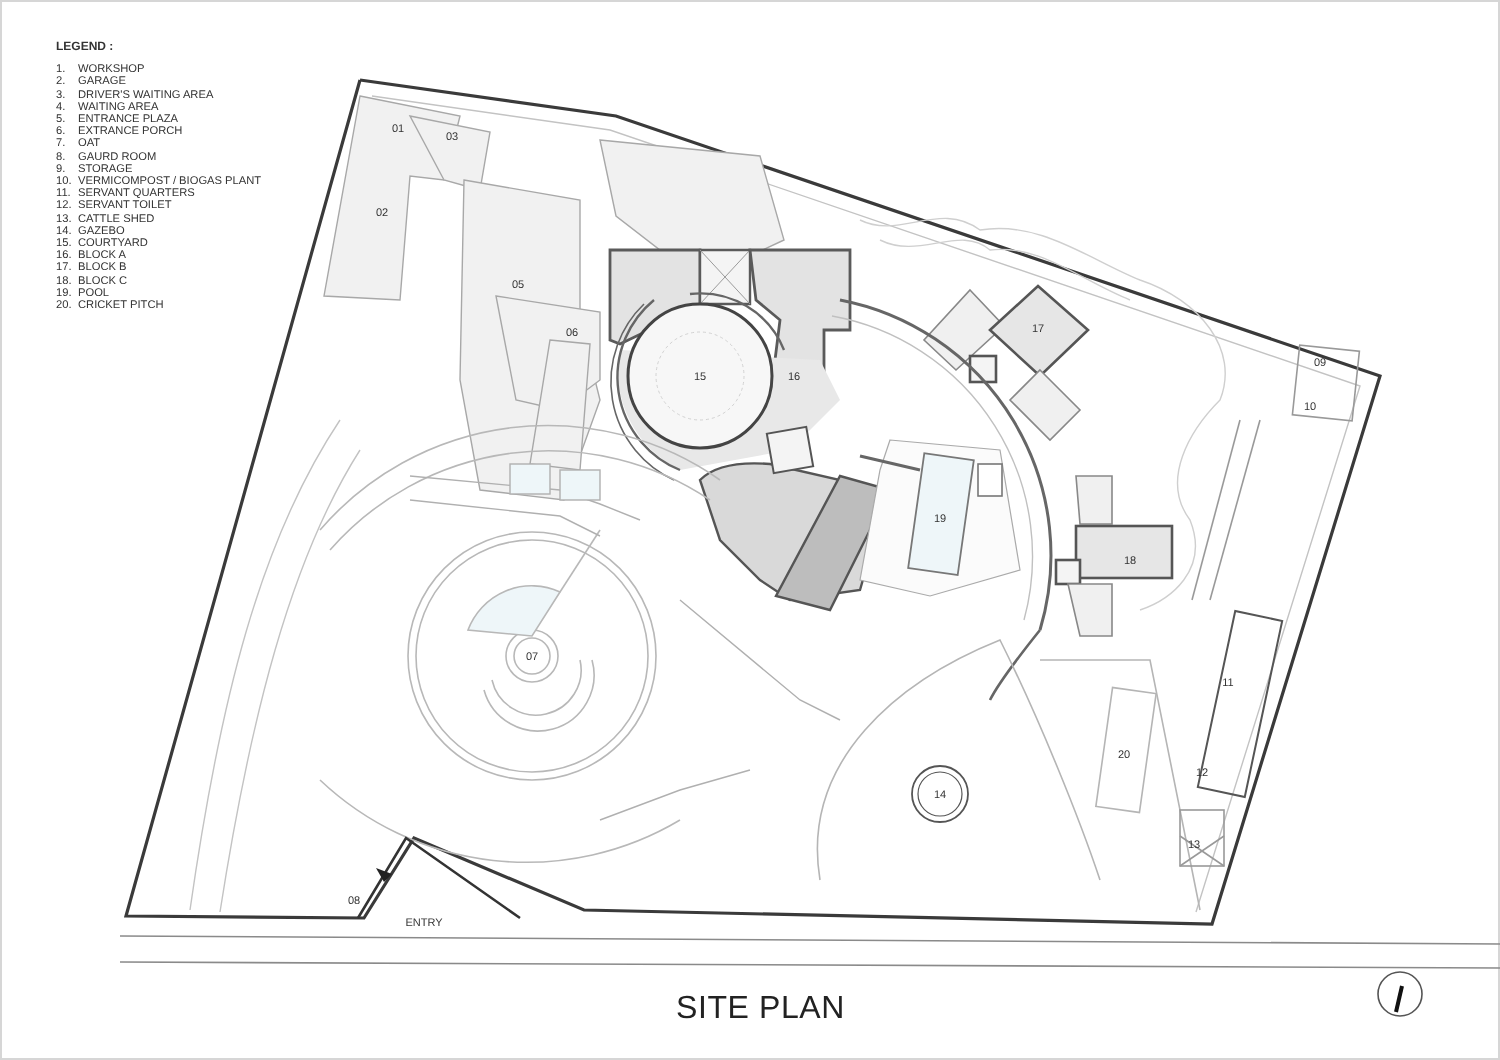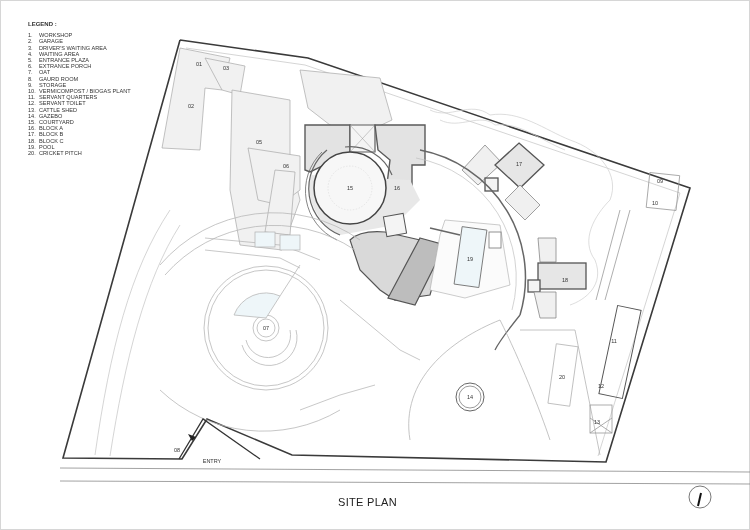--- a/index.html
+++ b/index.html
@@ -3,21 +3,21 @@
 <meta charset="utf-8">
 <style>
   html, body { margin:0; padding:0; background:#ffffff; }
   body { width:750px; height:530px; position:relative; overflow:hidden; font-family:"Liberation Sans", sans-serif; }
   .frame { position:absolute; left:0; top:0; width:748px; height:528px; border:1px solid #d6d6d6; }
   .legend { position:absolute; left:28px; top:21px; font-size:5.6px; color:#333; line-height:6.2px; }
   .legend-title { font-weight:bold; margin-bottom:5px; font-size:6px; }
   .legend-row { display:flex; }
   .legend-num { width:11px; }
   svg.plan { position:absolute; left:0; top:0; }
-  .title { position:absolute; left:338px; top:496px; font-size:11px; color:#222; letter-spacing:0.3px;text-align:center; }
+  .title { position:absolute; left:338px; top:496px; font-size:16px; color:#222; letter-spacing:0.3px;text-align:center; }
   .lbl { font-family:"Liberation Sans", sans-serif; font-size:5.5px; fill:#333; text-anchor:middle; }
 </style>
 </head>
 <body>
 
 <div class="frame"></div>
 
 <div class="legend">
   <div class="legend-title">LEGEND :</div>
   <div id="legend-list">

